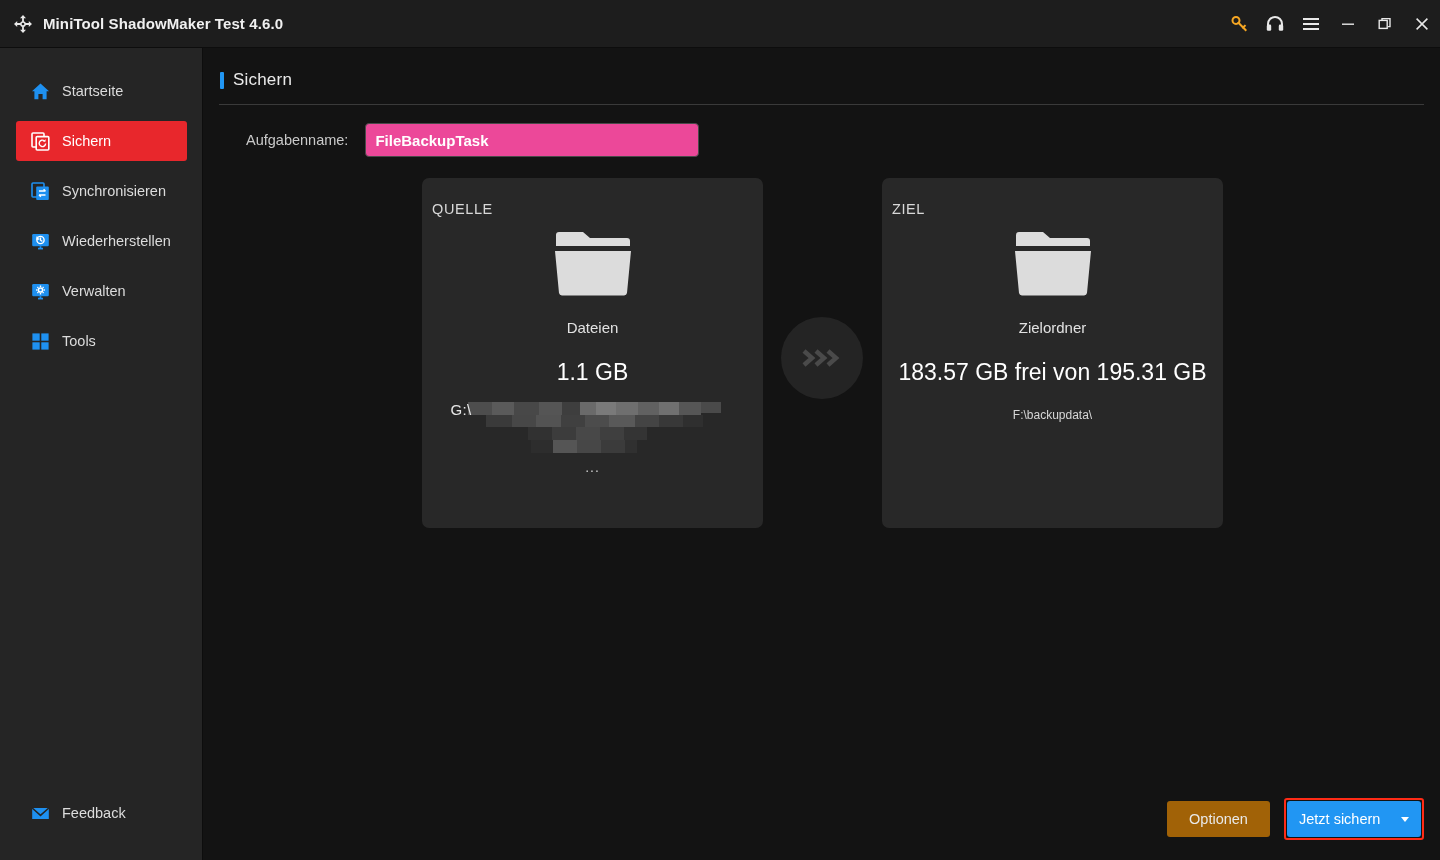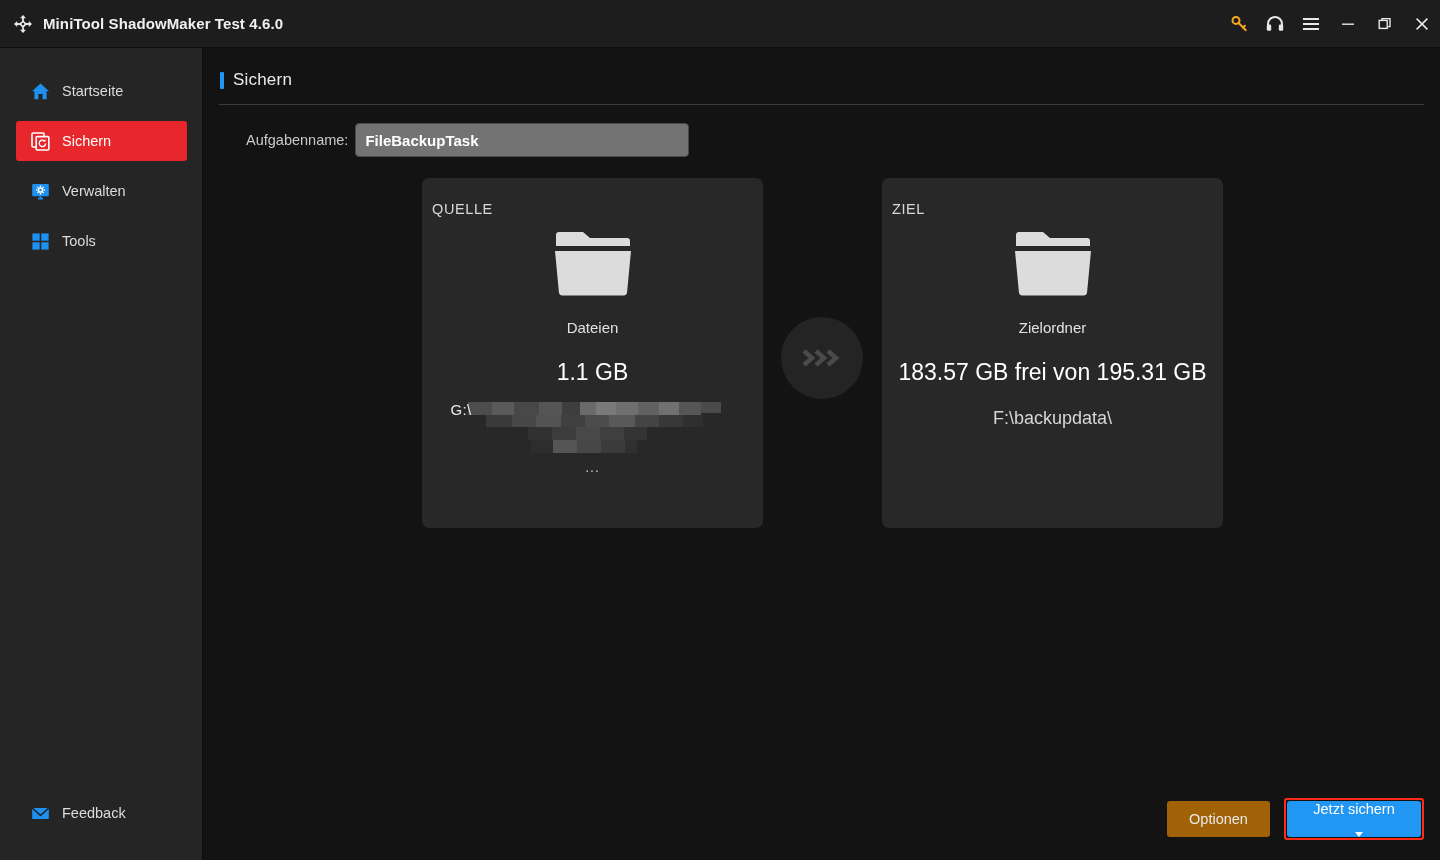--- a/index.html
+++ b/index.html
@@ -77,24 +77,24 @@
   }
   .page-title-row { display: flex; align-items: center; gap: 9px; padding-left: 1px; }
   .title-accent { width: 4px; height: 17px; background: #2196f3; border-radius: 1px; }
   .page-title { color: #eaeaea; font-size: 17px; letter-spacing: .2px; }
   .head-rule { margin-top: 14px; height: 1px; background: #3a3a3a; }
 
   .task-row {
     display: flex; align-items: center;
     margin-top: 18px; padding-left: 27px;
   }
-  .task-label { color: #c9c9c9; font-size: 14.5px; margin-right: 7px; }
+  .task-label { color: #c9c9c9; font-size: 14.5px; margin-right: 17px; }
   .task-input {
     width: 334px; height: 34px;
-    background: #737373;
+    background: #ec4899;
     border: 1px solid #4a4a4a; border-radius: 4px;
     color: #ffffff; font-size: 15px; font-weight: bold;
     padding: 0 9px;
     font-family: "Liberation Sans", sans-serif;
     outline: none;
   }
 
   
   .cards-area {
     position: relative;
@@ -111,21 +111,21 @@
     cursor: pointer;
     display: flex; flex-direction: column; align-items: center;
   }
   .card-tag {
     position: absolute; top: 23px; left: 10px;
     color: #d8d8d8; font-size: 14.5px; letter-spacing: .6px;
   }
   .folder-wrap { margin-top: 52px; }
   .card-kind { margin-top: 19px; color: #e2e2e2; font-size: 15px; }
   .card-size { margin-top: 23px; color: #ffffff; font-size: 23px; }
-  .card-path { margin-top: 22px; color: #d6d6d6; font-size: 18px; text-align: center; }
+  .card-path { margin-top: 22px; color: #d6d6d6; font-size: 12px; text-align: center; }
 
   
   .redact-area {
     position: relative; width: 300px; height: 78px;
     margin-top: 15px;
   }
   .redact-prefix {
     position: absolute; left: 8px; top: 0px;
     color: #e8e8e8; font-size: 15px; letter-spacing: .3px;
     z-index: 3;
@@ -163,21 +163,20 @@
   }
   .btn-secondary { background: #a16207; color: #e9e9e9; padding: 0 16px; }
   .split-wrap {
     border: 2px solid #ff2b16; border-radius: 3px;
     padding: 1px; display: flex;
   }
   .btn-primary {
     background: #2196f3; color: #ffffff;
     width: 134px; padding: 0 12px;
     justify-content: space-between;
-    flex-direction: column;
   }
   .caret {
     width: 0; height: 0;
     border-left: 4.5px solid transparent;
     border-right: 4.5px solid transparent;
     border-top: 5px solid #ffffff;
     margin-left: 10px;
   }
 </style>
 </head>
@@ -261,21 +260,44 @@
             <svg width="19" height="19" viewBox="0 0 19 19">
               <rect x="1" y="1" width="12" height="14" rx="1" fill="none" stroke="#ffffff" stroke-width="1.6"></rect>
               <rect x="5.2" y="4.6" width="12.6" height="13.4" rx="1" fill="#e8272c" stroke="#ffffff" stroke-width="1.6"></rect>
               <path d="M14.6 11.4 a3.2 3.2 0 1 1 -1.3 -2.6" fill="none" stroke="#ffffff" stroke-width="1.4"></path>
               <path d="M14.9 7.3 L14.2 10 L11.6 9.2 Z" fill="#ffffff"></path>
             </svg>
           </span>
           <span class="nav-label">Sichern</span>
         </div>
 
-
+        <div class="nav-item">
+          <span class="nav-icon">
+            <svg width="19" height="19" viewBox="0 0 19 19">
+              <rect x="1" y="1" width="12" height="14" rx="1" fill="none" stroke="#1e90f0" stroke-width="1.6"></rect>
+              <rect x="5.2" y="4.6" width="12.6" height="13.4" rx="1" fill="#1e90f0"></rect>
+              <path d="M8 9 H14.5 M14.5 9 L12.6 7.2 M8 13 H14.5 M8 13 L9.9 14.8" fill="none" stroke="#ffffff" stroke-width="1.3"></path>
+            </svg>
+          </span>
+          <span class="nav-label">Synchronisieren</span>
+        </div>
+
+        <div class="nav-item">
+          <span class="nav-icon">
+            <svg width="19" height="19" viewBox="0 0 19 19">
+              <rect x="1.2" y="2" width="16.6" height="12.2" rx="1.2" fill="#1e90f0"></rect>
+              <path d="M7 16.6 H12" stroke="#1e90f0" stroke-width="1.7"></path>
+              <path d="M9.5 14.2 V16.6" stroke="#1e90f0" stroke-width="1.7"></path>
+              <circle cx="9.5" cy="8" r="3.6" fill="none" stroke="#ffffff" stroke-width="1.4"></circle>
+              <path d="M9.5 5.6 V8.2 L11.4 9.4" fill="none" stroke="#ffffff" stroke-width="1.3"></path>
+              <path d="M6 4.6 L6 7 L8.4 7" fill="none" stroke="#ffffff" stroke-width="1.3"></path>
+            </svg>
+          </span>
+          <span class="nav-label">Wiederherstellen</span>
+        </div>
 
         <div class="nav-item">
           <span class="nav-icon">
             <svg width="19" height="19" viewBox="0 0 19 19">
               <rect x="1.2" y="2" width="16.6" height="12.2" rx="1.2" fill="#1e90f0"></rect>
               <path d="M7 16.6 H12" stroke="#1e90f0" stroke-width="1.7"></path>
               <path d="M9.5 14.2 V16.6" stroke="#1e90f0" stroke-width="1.7"></path>
               <circle cx="9.5" cy="8" r="2.1" fill="none" stroke="#ffffff" stroke-width="1.5"></circle>
               <path d="M9.5 3.6 V4.9 M9.5 11.1 V12.4 M5.1 8 H6.4 M12.6 8 H13.9 M6.4 4.9 L7.3 5.8 M11.7 10.2 L12.6 11.1 M12.6 4.9 L11.7 5.8 M7.3 10.2 L6.4 11.1" stroke="#ffffff" stroke-width="1.4"></path>
             </svg>

